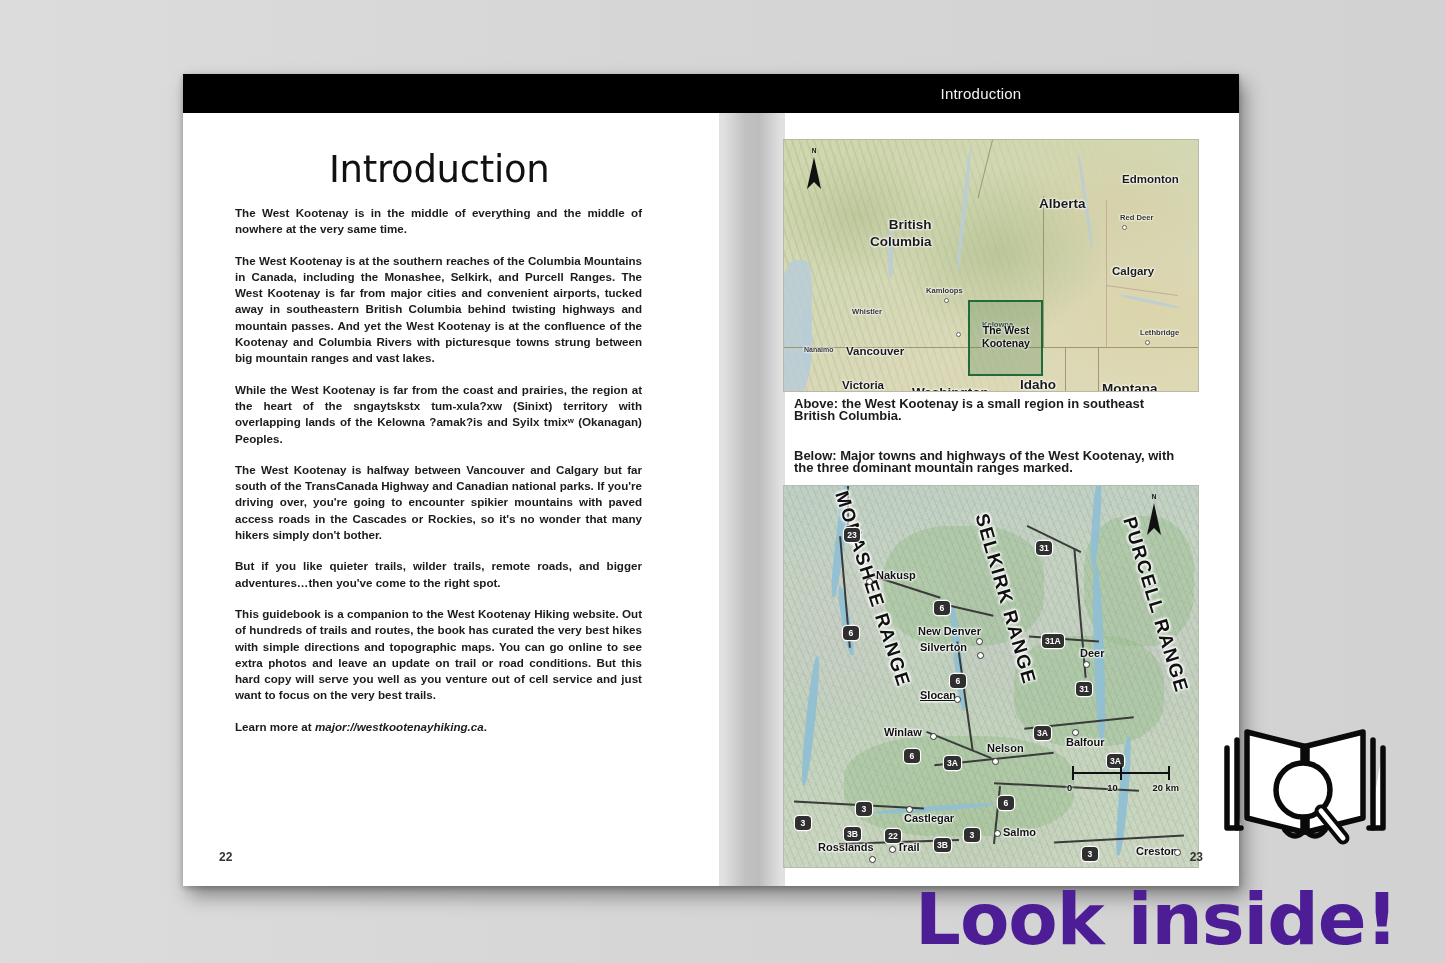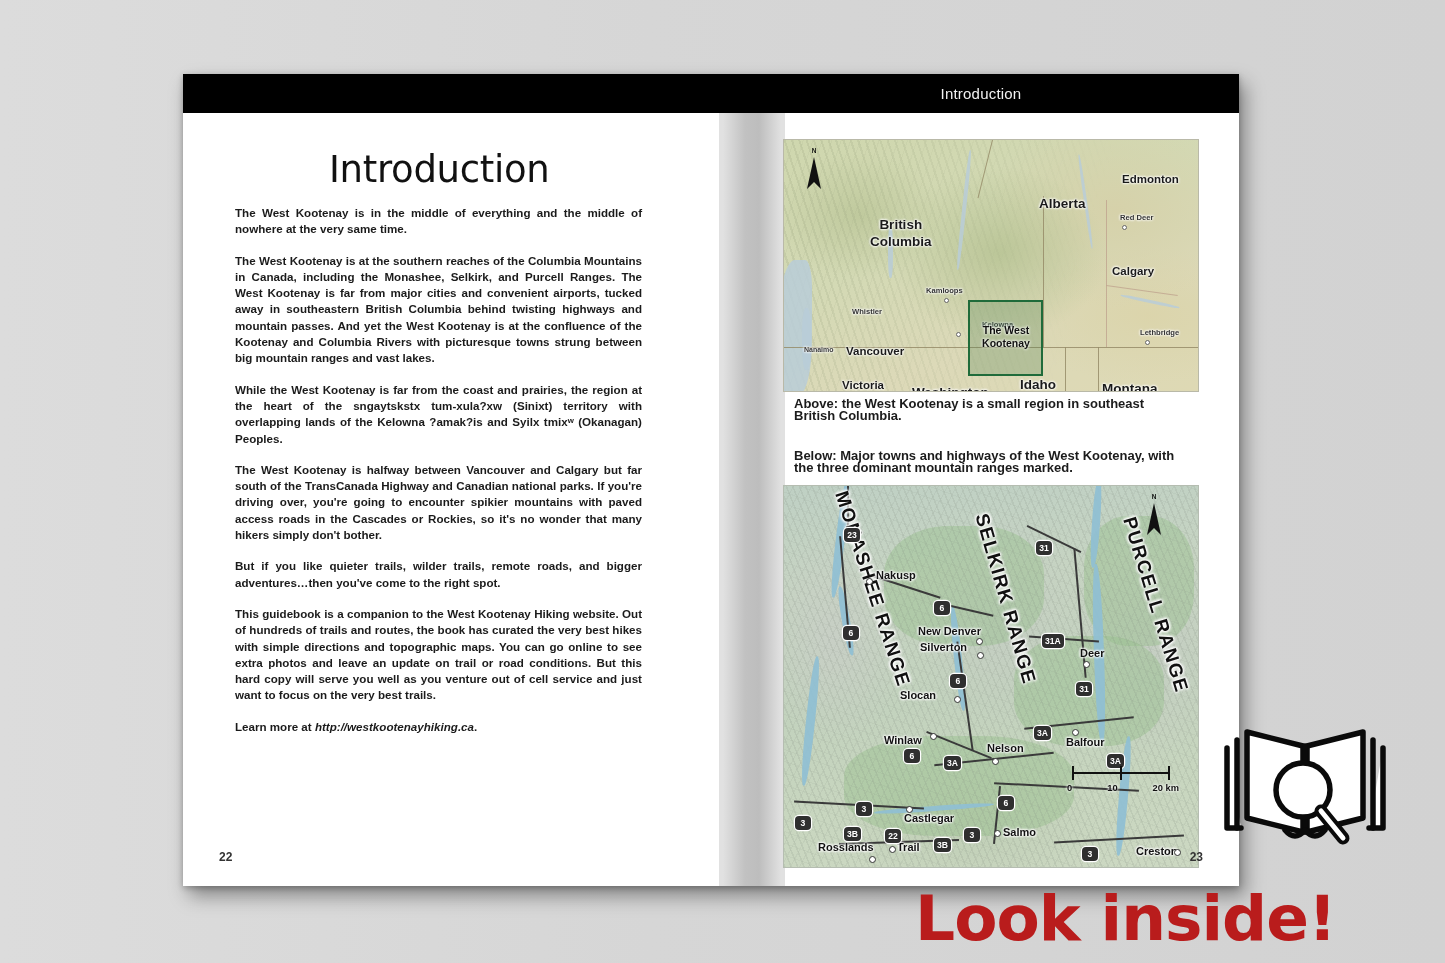--- a/index.html
+++ b/index.html
@@ -126,21 +126,21 @@
   #scalebar{position:absolute;left:288px;top:278px;width:98px;}
   #scalebar .line{position:absolute;left:0;top:8px;width:98px;height:1.8px;background:#111;}
   #scalebar .t{position:absolute;top:2px;width:1.8px;height:14px;background:#111;}
   #scalebar .labels{position:absolute;top:19px;left:-5px;width:112px;
       display:flex;justify-content:space-between;font-size:9.3px;font-weight:bold;color:#111;
       text-shadow:0 0 3px #fff,0 0 3px #fff;}
 
   
   #badge{position:absolute;left:1215px;top:706px;width:180px;height:160px;}
   #look-text{position:absolute;left:915px;top:880px;width:530px;height:78px;
-      font-family:"DejaVu Sans",sans-serif;font-weight:bold;font-size:63px;color:#b91c1c;
+      font-family:"DejaVu Sans",sans-serif;font-weight:bold;font-size:72px;color:#4c1d95;
       letter-spacing:-1px;line-height:78px;white-space:nowrap;}
 </style>
 </head>
 <body>
 
 <div id="bg"></div>
 
 <div id="spread">
 
   <div id="header-bar"></div>
@@ -149,21 +149,21 @@
   <div id="page-left">
     <div id="title">Introduction</div>
 
     <div id="body-col">
       <p>The West Kootenay is in the middle of everything and the middle of nowhere at the very same time.</p>
       <p>The West Kootenay is at the southern reaches of the Columbia Mountains in Canada, including the Monashee, Selkirk, and Purcell Ranges. The West Kootenay is far from major cities and convenient airports, tucked away in southeastern British Columbia behind twisting highways and mountain passes. And yet the West Kootenay is at the confluence of the Kootenay and Columbia Rivers with picturesque towns strung between big mountain ranges and vast lakes.</p>
       <p>While the West Kootenay is far from the coast and prairies, the region at the heart of the sngaytskstx tum-xula?xw (Sinixt) territory with overlapping lands of the Kelowna ?amak?is and Syilx tmixʷ (Okanagan) Peoples.</p>
       <p>The West Kootenay is halfway between Vancouver and Calgary but far south of the TransCanada Highway and Canadian national parks. If you're driving over, you're going to encounter spikier mountains with paved access roads in the Cascades or Rockies, so it's no wonder that many hikers simply don't bother.</p>
       <p>But if you like quieter trails, wilder trails, remote roads, and bigger adventures…then you've come to the right spot.</p>
       <p>This guidebook is a companion to the West Kootenay Hiking website. Out of hundreds of trails and routes, the book has curated the very best hikes with simple directions and topographic maps. You can go online to see extra photos and leave an update on trail or road conditions. But this hard copy will serve you well as you venture out of cell service and just want to focus on the very best trails.</p>
-      <p class="last"><span>Learn more at </span><span class="url">http://westkootenayhiking.ca</span><span>.</span></p>
+      <p class="last"><span>Learn more at </span><span class="url">major://westkootenayhiking.ca</span><span>.</span></p>
     </div>
 
     <div id="pgnum-left">22</div>
   </div>
 
   <div id="gutter2"></div>
   <div id="gutter"></div>
 
   <div id="page-right">
 
@@ -186,21 +186,21 @@
       <div class="mt-road" style="left:322px;top:60px;width:1.3px;height:147px;"></div>
       <div class="mt-road" style="left:322px;top:150px;width:72px;height:1.3px;transform:rotate(8deg);"></div>
 
       <div class="north-arrow" style="left:30px;top:16px;">
         <div class="n">N</div>
         <svg width="18" height="36" viewBox="0 0 18 36" style="position:absolute;left:-9px;top:0;">
           <polygon points="9,1 16,33 9,26 2,33" fill="#111"></polygon>
         </svg>
       </div>
 
-      <div class="mlabel big" style="left:86px;top:76px;line-height:17px;text-align:center;">British<br>Columbia</div>
+      <div class="mlabel big" style="left:86px;top:76px;line-height:17px;text-align:right;">British<br>Columbia</div>
       <div class="mlabel big" style="left:255px;top:56px;">Alberta</div>
       <div class="mlabel big" style="left:128px;top:245px;">Washington</div>
       <div class="mlabel big" style="left:236px;top:237px;">Idaho</div>
       <div class="mlabel big" style="left:318px;top:241px;">Montana</div>
 
       <div class="mlabel mid" style="left:338px;top:33px;">Edmonton</div>
       <div class="mlabel mid" style="left:328px;top:125px;">Calgary</div>
       <div class="mlabel mid" style="left:62px;top:205px;">Vancouver</div>
       <div class="mlabel mid" style="left:58px;top:239px;">Victoria</div>
       <div class="mlabel small" style="left:336px;top:73px;">Red Deer</div>
@@ -267,24 +267,24 @@
       <div class="rangelabel" style="left:280px;top:108px;transform:rotate(73deg);transform-origin:center;">PURCELL RANGE</div>
 
       <div class="blabel" style="left:92px;top:83px;">Nakusp</div>
       <div class="bdot" style="left:82px;top:92px;"></div>
 
       <div class="blabel" style="left:134px;top:139px;">New Denver</div>
       <div class="bdot" style="left:192px;top:152px;"></div>
       <div class="blabel" style="left:136px;top:155px;">Silverton</div>
       <div class="bdot" style="left:193px;top:166px;"></div>
 
-      <div class="blabel" style="left:116px;top:203px;">Slocan</div>
+      <div class="blabel" style="left:136px;top:203px;text-decoration:underline;">Slocan</div>
       <div class="bdot" style="left:170px;top:210px;"></div>
 
-      <div class="blabel" style="left:100px;top:248px;text-align:center;">Winlaw</div>
+      <div class="blabel" style="left:100px;top:240px;text-align:center;">Winlaw</div>
       <div class="bdot" style="left:146px;top:247px;"></div>
 
       <div class="blabel" style="left:203px;top:256px;">Nelson</div>
       <div class="bdot" style="left:208px;top:272px;"></div>
 
       <div class="blabel" style="left:296px;top:161px;">Deer</div>
       <div class="bdot" style="left:299px;top:175px;"></div>
 
       <div class="blabel" style="left:282px;top:250px;">Balfour</div>
       <div class="bdot" style="left:288px;top:243px;"></div>

